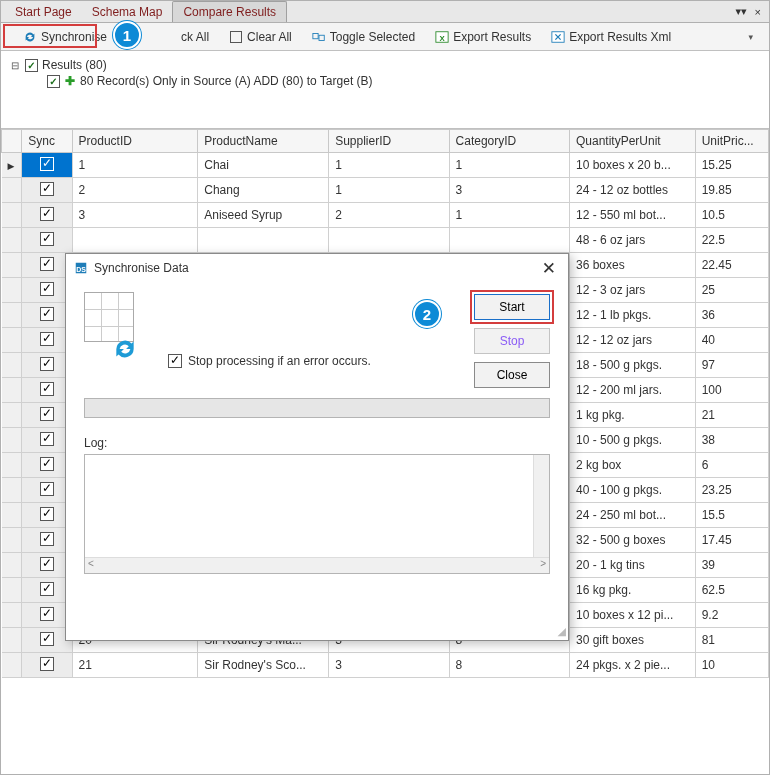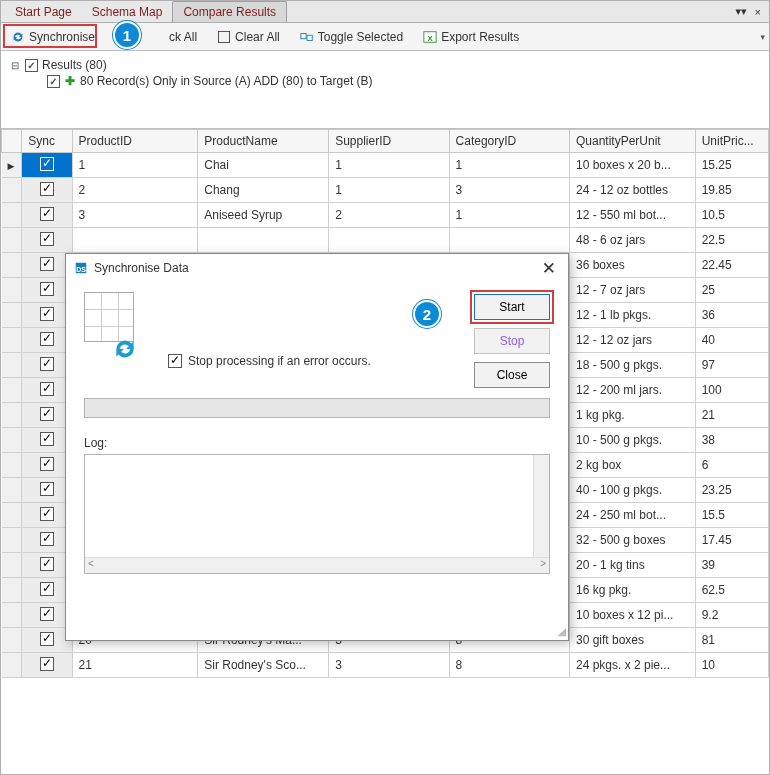--- a/index.html
+++ b/index.html
@@ -16,21 +16,21 @@
     padding: 3px 10px; color: #7f1d1d; cursor: pointer;
   }
   .tab.active {
     background: #d8d8d8; border: 1px solid #a0a0a0; border-bottom: none;
     border-radius: 2px 2px 0 0;
   }
   .tabbar .spacer { flex: 1; }
   .winbtn { padding: 0 4px; color: #333; font-size: 11px; cursor: pointer;}
   .toolbar {
     display: flex; align-items: center; height: 28px; background: #f4f4f4;
-    border-bottom: 1px solid #c0c0c0; padding: 0 4px; gap: 8px; position: relative;
+    border-bottom: 1px solid #c0c0c0; padding: 0 16px; gap: 8px; position: relative;
   }
   .tbtn { display: flex; align-items: center; gap: 4px; padding: 3px 6px; cursor: pointer; }
   .icon { width: 14px; height: 14px; display: inline-flex; align-items: center; justify-content: center; }
   .sync-highlight {
     position: absolute; left: 2px; top: 1px; width: 94px; height: 24px;
     border: 2px solid #d43d3d; pointer-events: none;
   }
   .callout {
     width: 28px; height: 28px; border-radius: 50%; background: #0d8ad6;
     border: 2px solid #fff; box-shadow: 0 0 0 1px #0d8ad6;
@@ -164,20 +164,29 @@
     <span>Toggle Selected</span>
   </div>
   <div class="tbtn">
     <span class="icon">
       <svg viewBox="0 0 16 16" width="14" height="14">
           <rect x="1" y="2" width="14" height="12" fill="#fff" stroke="#2a8a2a"></rect>
           <text x="8" y="12" font-size="9" text-anchor="middle" fill="#2a8a2a" font-weight="bold">X</text>
         </svg>
     </span>
     <span>Export Results</span>
+  </div>
+  <div class="tbtn">
+    <span class="icon">
+      <svg viewBox="0 0 16 16" width="14" height="14">
+          <rect x="1" y="2" width="14" height="12" fill="#fff" stroke="#1e7db8"></rect>
+          <path d="M5 5l6 6M11 5l-6 6" stroke="#1e7db8" stroke-width="1.5"></path>
+        </svg>
+    </span>
+    <span>Export Results Xml</span>
   </div>
   <div style="flex:1"></div>
   <span class="chevron-down">▾</span>
 </div>
 
 <div class="tree">
   <div class="tree-row">
     <span class="expander">⊟</span>
     <span class="chk checked"></span>
     <span>Results (80)</span>
@@ -254,21 +263,21 @@
           <td>36 boxes</td>
           <td>22.45</td>
         </tr>
         <tr>
           <td class="selcol"></td>
           <td class="synccol"><span class="chkbox"></span></td>
           <td></td>
           <td></td>
           <td></td>
           <td></td>
-          <td>12 - 7 oz jars</td>
+          <td>12 - 3 oz jars</td>
           <td>25</td>
         </tr>
         <tr>
           <td class="selcol"></td>
           <td class="synccol"><span class="chkbox"></span></td>
           <td></td>
           <td></td>
           <td></td>
           <td></td>
           <td>12 - 1 lb pkgs.</td>

